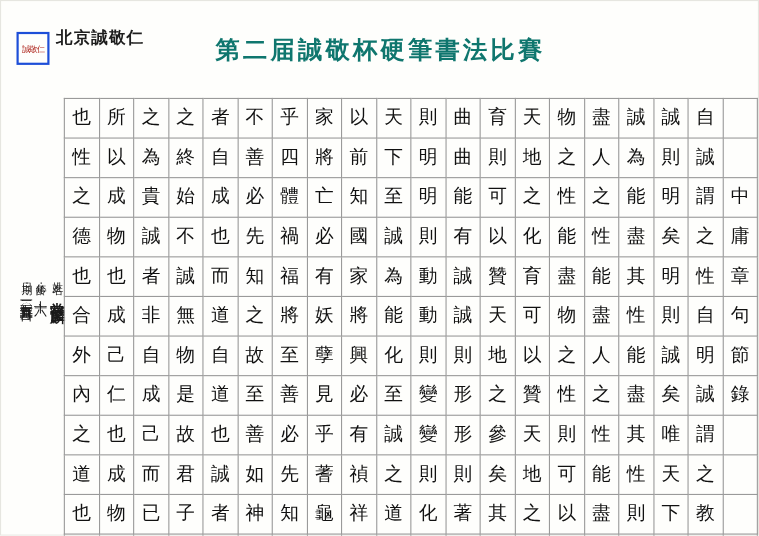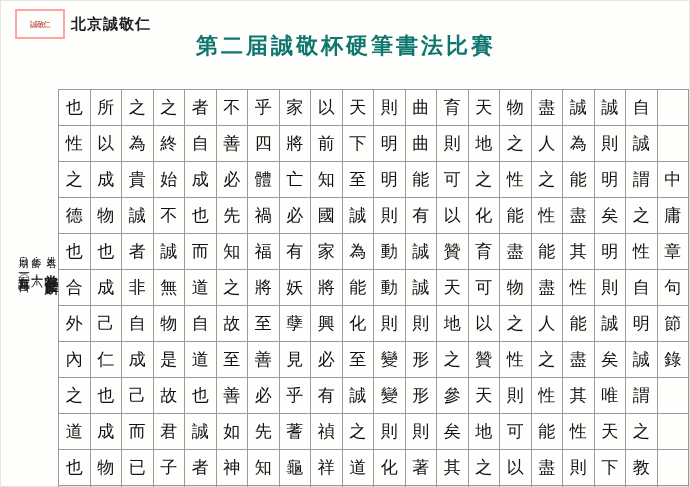--- a/index.html
+++ b/index.html
@@ -32,33 +32,34 @@
   }
   .seal-block {
     position: absolute;
     left: 14px;
     top: 8px;
     display: flex;
     align-items: center;
     gap: 6px;
   }
   .seal {
-    width: 50px;
+    width: 30px;
     height: 30px;
-    border: 2px solid #fca5a5;
+    border: 2px solid #1d4ed8;
     color: #b02a22;
     font-size: 8px;
     line-height: 9px;
     text-align: center;
     display: flex;
     align-items: center;
     justify-content: center;
     font-family: "DejaVu Serif", serif;
     letter-spacing: -1px;
     box-sizing: border-box;
+    margin-top: 20px;
   }
   .seal span {
     display: block;
     width: 24px;
     word-break: break-all;
     transform: scale(0.95);
   }
   .org-name {
     font-size: 15px;
     color: #1d1d1d;

